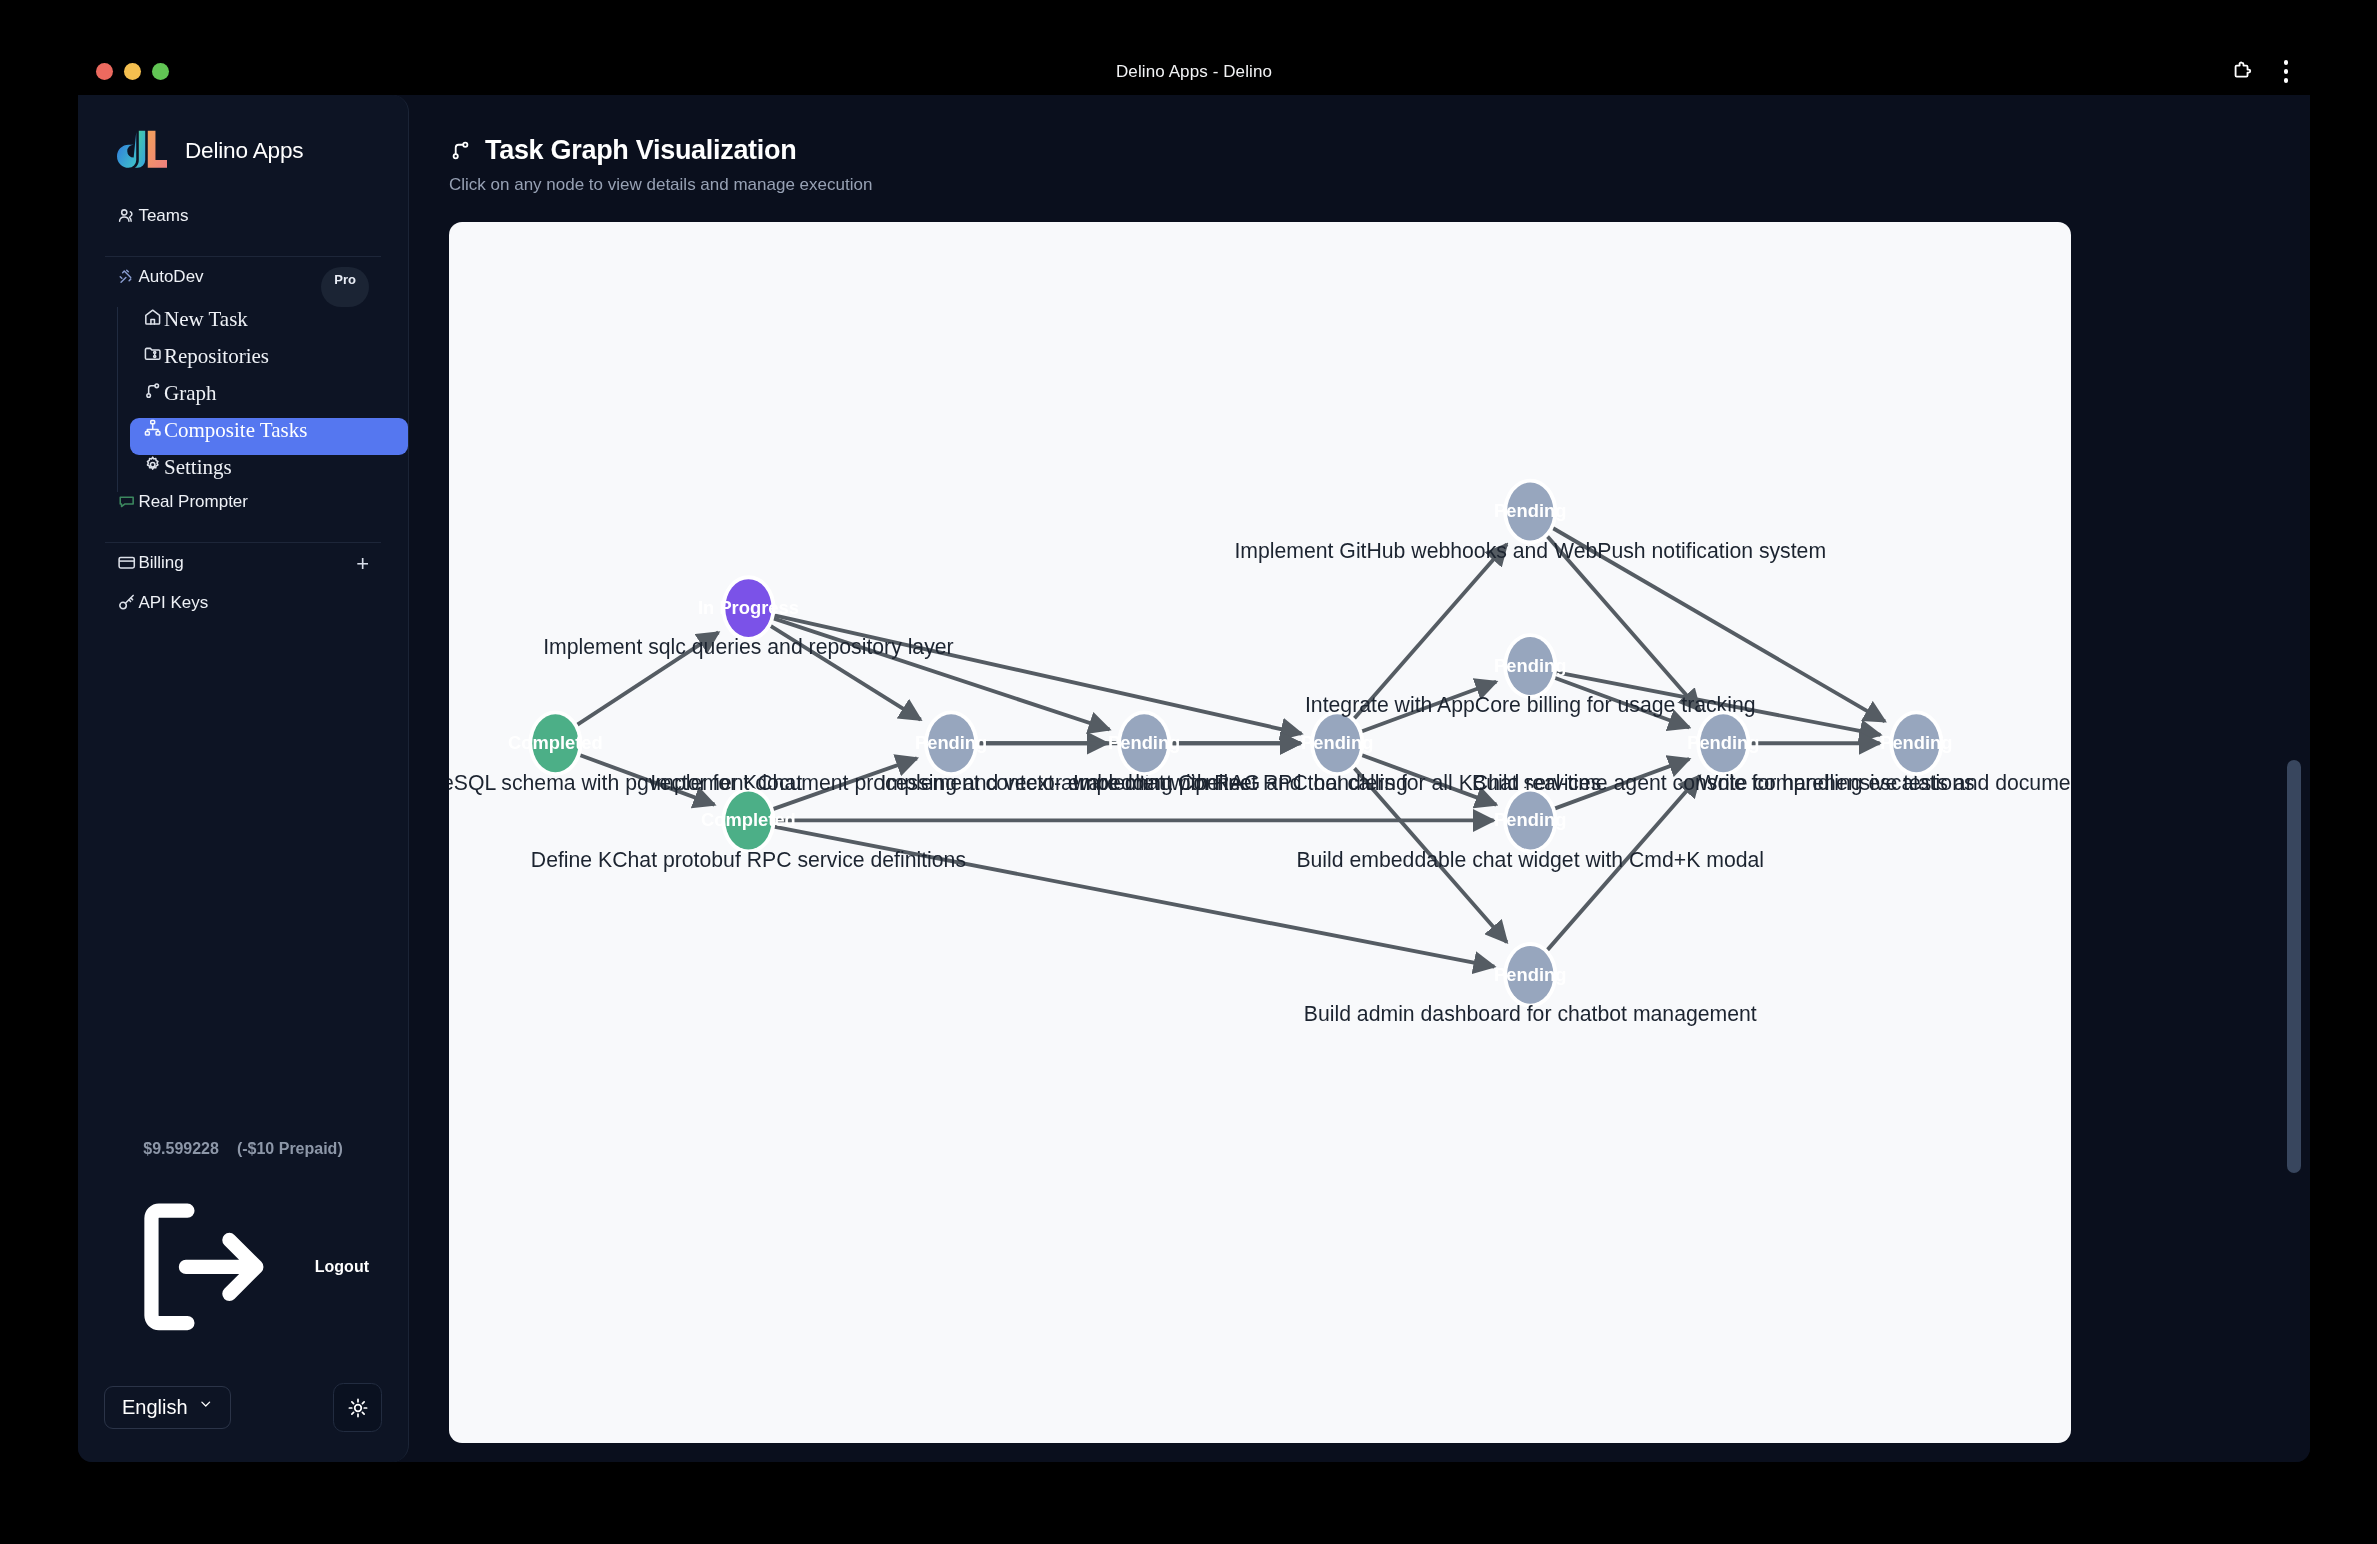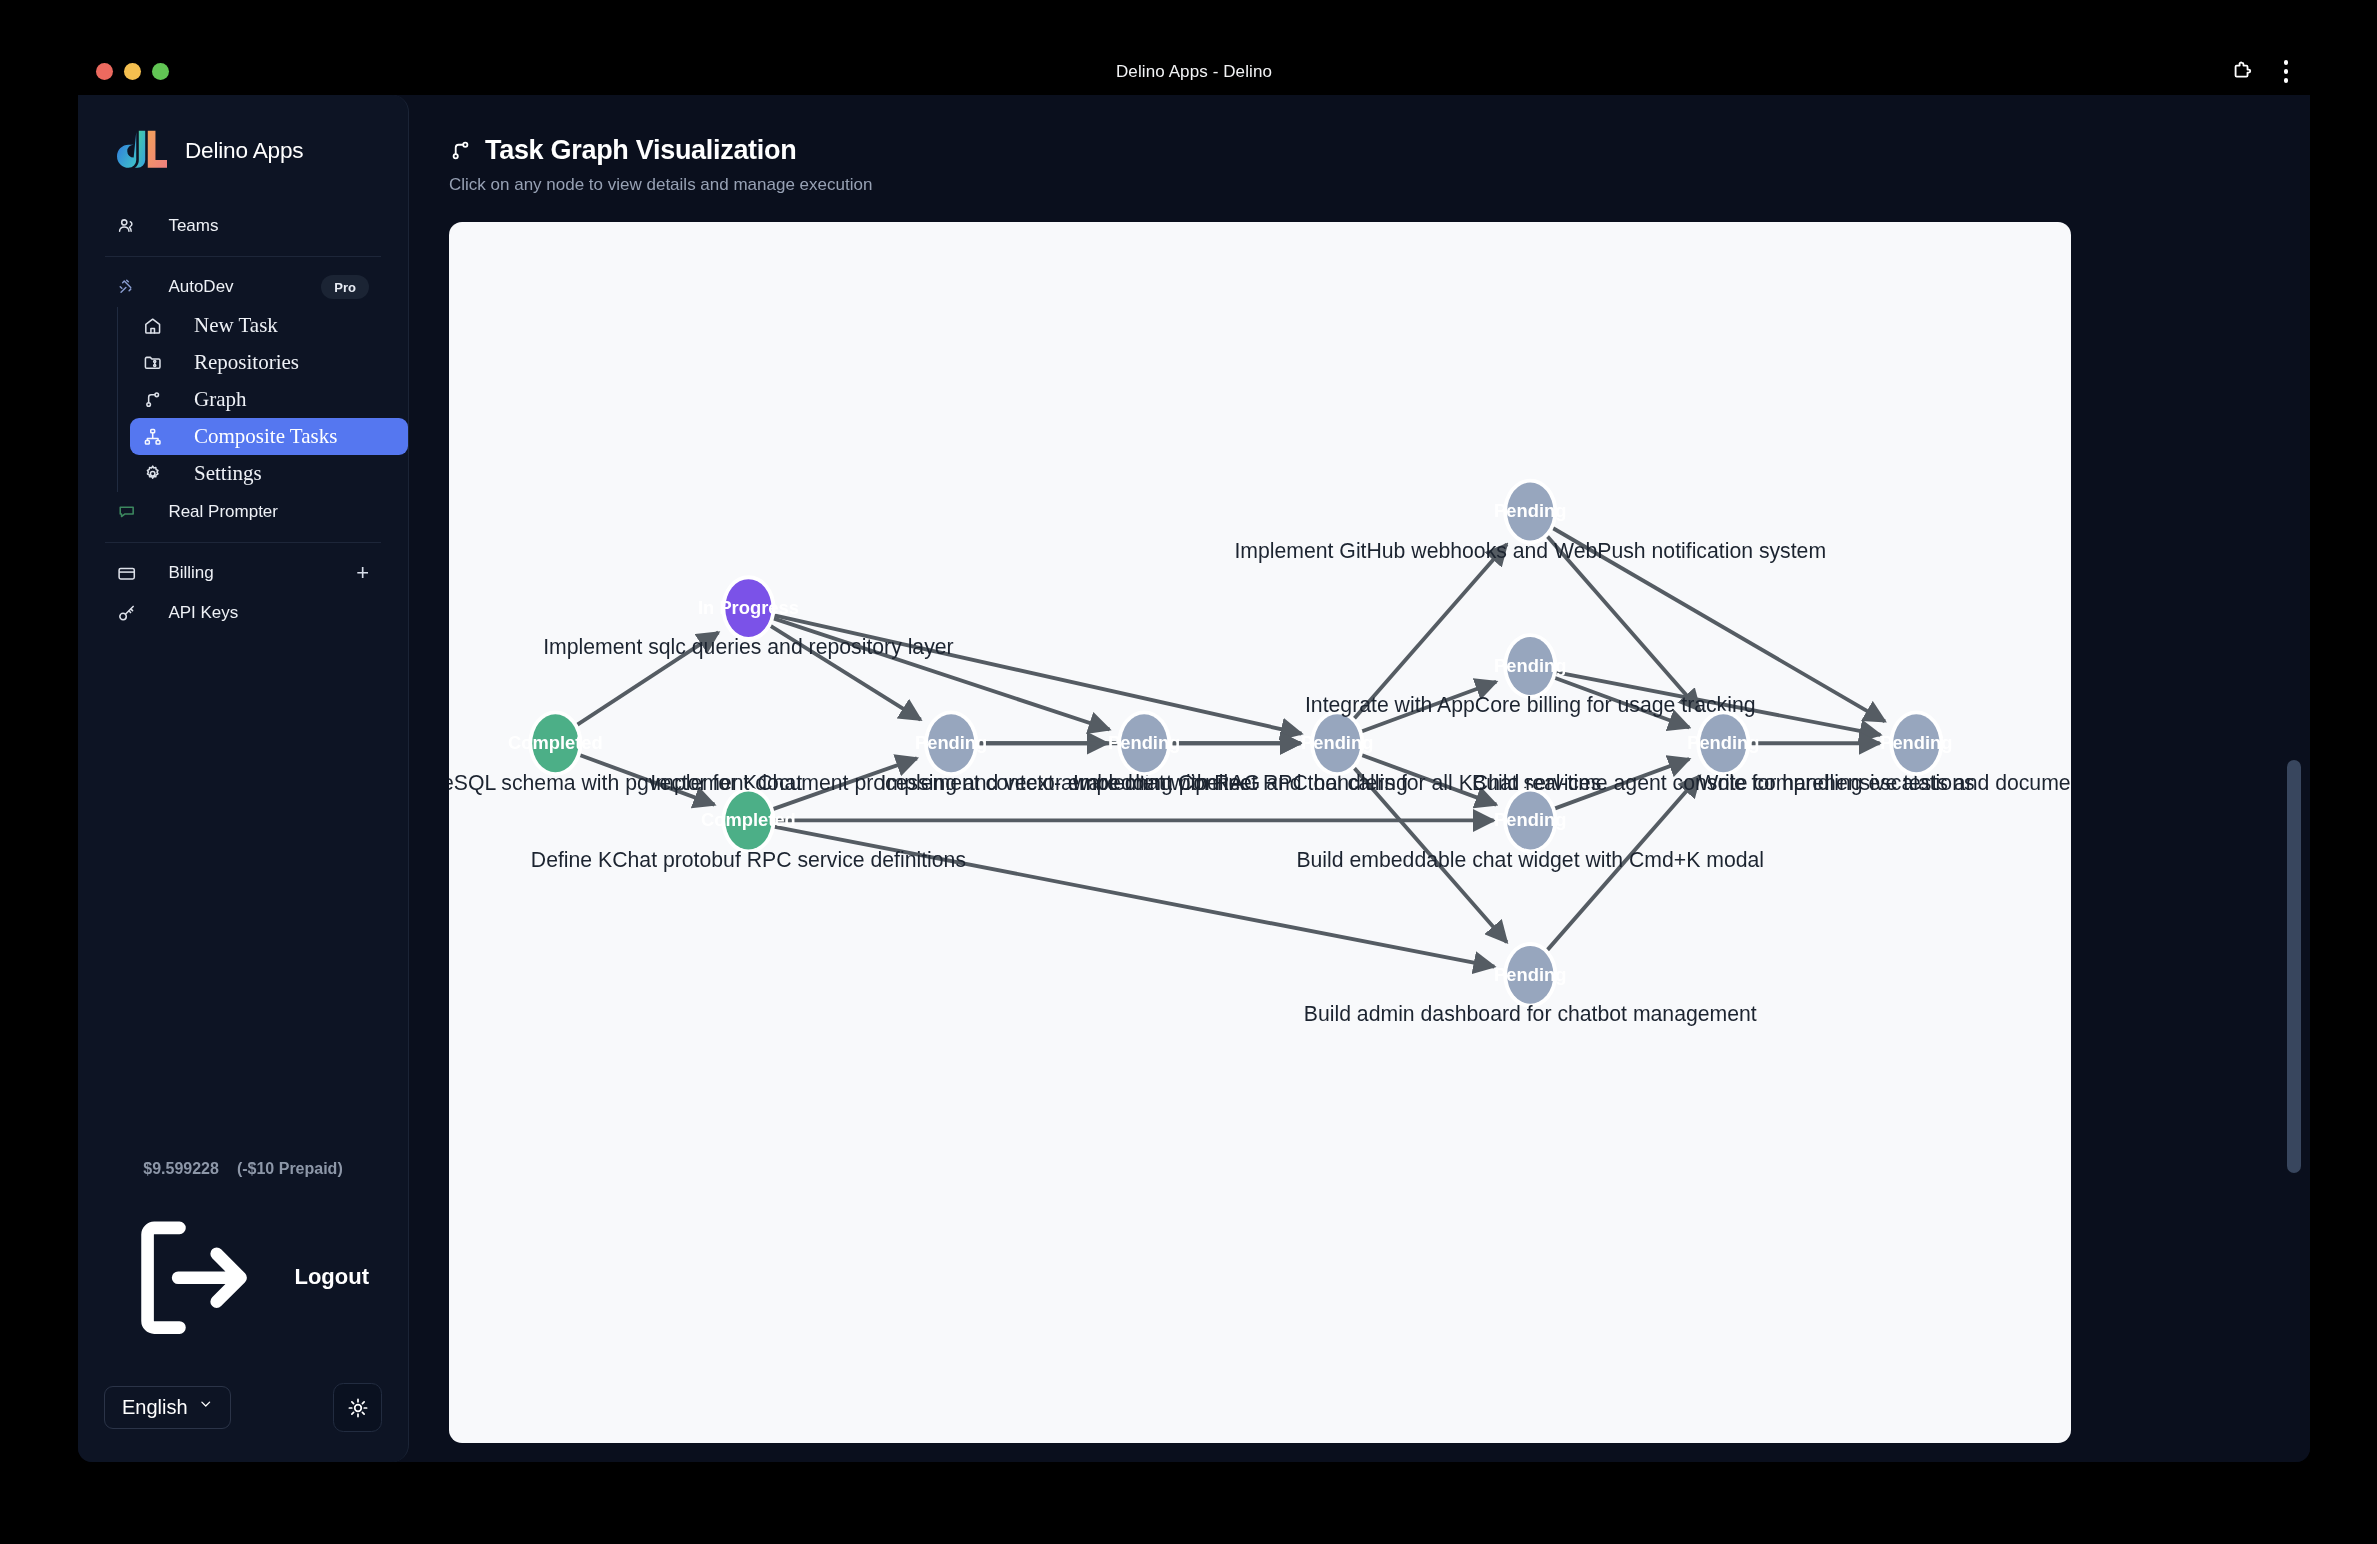--- a/index.html
+++ b/index.html
@@ -67,21 +67,21 @@
   }
   #brand {
     display: flex; align-items: center; gap: 18px;
     padding: 34px 0 34px 39px;
   }
   #brand-logo { width: 50px; height: 43px; display: block; }
   #brand-name { color: #ffffff; font-size: 22.6px; font-weight: normal; letter-spacing: -0.2px; }
 
   .nav-section { padding: 0 26px; }
   .nav-item {
-    display: flex; align-items: center; gap: 32px;
+    display: flex; gap: 2px;
     height: 40px; padding: 0 13px;
     border-radius: 9px;
     color: #eef1f6; font-size: 17px;
     cursor: pointer;
     position: relative;
   }
   .nav-item .ico { width: 19.4px; height: 19.4px; flex: 0 0 19.4px; display: block; opacity: .95; }
   .nav-item.active { background: #5577f0; color: #ffffff; }
   .nav-item .grow { flex: 1; }
 
@@ -107,21 +107,21 @@
   }
   #balance-row {
     display: flex; align-items: center; gap: 18px;
     justify-content: center;
     color: #8d97a8; font-size: 16px; font-weight: bold;
     padding-bottom: 19.4px;
   }
   #logout-row {
     display: flex; align-items: center; gap: 18px;
     padding: 0 13px 26px 13px;
-    color: #ffffff; font-size: 22px; font-weight: bold;
+    color: #ffffff; font-size: 16px; font-weight: bold;
     cursor: pointer;
   }
   #footer-controls { display: flex; align-items: center; justify-content: space-between; }
   #lang-select {
     display: flex; align-items: flex-start; gap: 10.3px;
     border: 0.6px solid #2b3448; border-radius: 9px;
     padding: 9px 17px; color: #ffffff; font-size: 20px;
     cursor: pointer;
   }
   #theme-toggle {

